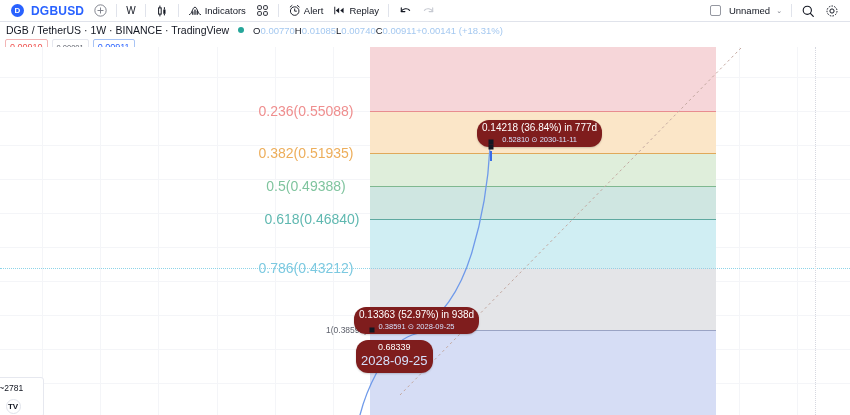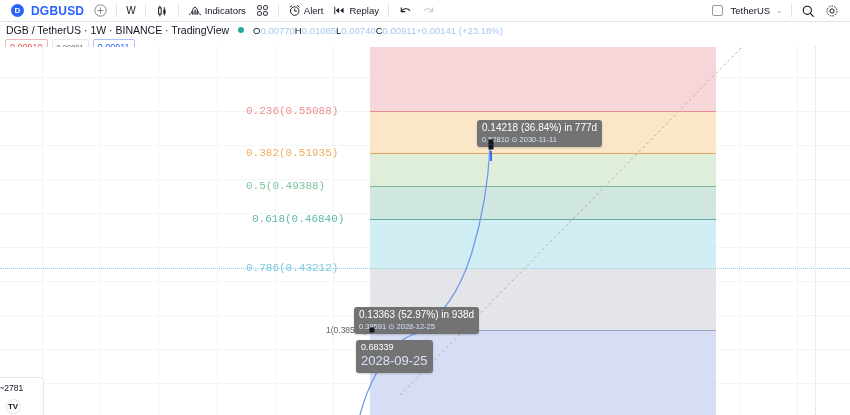--- a/index.html
+++ b/index.html
@@ -78,22 +78,22 @@
   }
   .vgrid { width:1px; top:0; bottom:0; }
   .hgrid { height:1px; left:0; right:0; }
 
   
   .band { position:absolute; left:370px; width:346px; }
   .bandline { position:absolute; left:370px; width:346px; height:1px; }
 
   
   .fib-label {
-    position:absolute; font-size:11px; white-space:nowrap;
-    text-align:left; transform:translateY(-50%);font-family:Liberation Mono, monospace;
+    position:absolute; font-size:14px; white-space:nowrap;
+    text-align:center; transform:translateY(-50%);
   }
 
   
   .dotline {
     position:absolute; left:0; right:0; height:0;
     border-top:1.5px dotted #8ed4e8;
   }
   
   .vdotline {
     position:absolute; top:0; bottom:0; width:0;
@@ -107,23 +107,24 @@
   .curve { position:absolute; top:0; left:0; overflow:visible; pointer-events:none; }
 
   
   .anchor {
     position:absolute; width:5px; height:5px; background:#131722;
     transform:translate(-50%,-50%);
   }
 
   
   .tip {
-    position:absolute; background:#737373; color:#fff; border-radius:3px;
+    position:absolute; background:#7f1d1d; color:#fff; border-radius:12px;
     padding:2px 5px 3px 5px; white-space:nowrap; line-height:1.25;
     box-shadow:0 1px 2px rgba(0,0,0,.18);
+    text-align:center;
   }
   .tip .t1 { font-size:10px; color:#ffffff; }
   .tip .t2 { font-size:7.5px; color:#d5e0fb; }
   .tip-stem {
     position:absolute; width:1.5px; background:#3b6ce8;
   }
 
   
   .tip-sm { padding:2px 5px 3px 5px; }
   .tip-sm .t1 { font-size:9px; }
@@ -262,21 +263,21 @@
             <path d="M10.7 7.4 C9.4 4.4 4.4 3.7 2.4 6.3" fill="none" stroke="#c6c9d1" stroke-width="1.1" stroke-linecap="round"></path>
             <path d="M10.7 3.9v3.7H7.1" fill="none" stroke="#c6c9d1" stroke-width="1.1" stroke-linecap="round" stroke-linejoin="round"></path>
           </svg>
         </span>
       </div>
     </div>
 
     <div class="tb-right">
       <div class="tb-btn">
         <span class="unnamed-box"></span>
-        <span>TetherUS</span>
+        <span>Unnamed</span>
         <span class="dd-caret">⌄</span>
       </div>
       <div class="tb-sep"></div>
       <div class="tb-btn">
         <span class="icon">
           <svg width="14" height="14" viewBox="0 0 14 14">
             <circle cx="6.3" cy="6.3" r="4.1" fill="none" stroke="#131722" stroke-width="1.1"></circle>
             <path d="M9.4 9.4 12.3 12.3" stroke="#131722" stroke-width="1.2" stroke-linecap="round"></path>
           </svg>
         </span>
@@ -293,21 +294,21 @@
   </div>
 
   <div class="sym-row">
     <span class="sym-title">DGB / TetherUS · 1W · BINANCE · TradingView</span>
     <span class="sym-dot"></span>
     <span class="ohlc">
       <span><span class="lbl">O</span><span class="val">0.00770</span></span>
       <span><span class="lbl">H</span><span class="val">0.01085</span></span>
       <span><span class="lbl">L</span><span class="val">0.00740</span></span>
       <span><span class="lbl">C</span><span class="val">0.00911</span></span>
-      <span class="chg">+0.00141 (+23.18%)</span>
+      <span class="chg">+0.00141 (+18.31%)</span>
     </span>
   </div>
 
   <div class="chips">
     <span class="chip chip-red">0.00910</span>
     <span class="chip chip-plain">0.00001</span>
     <span class="chip chip-blue">0.00911</span>
   </div>
 
   <div class="chart">
@@ -379,21 +380,21 @@
     <div class="tip" style="top:73px; left:477px">
       <div class="t1">0.14218 (36.84%) in 777d</div>
       <div class="t2">0.52810 ⊙ 2030-11-11</div>
     </div>
     <div class="tip-stem" style="top:104px; left:490px; height:10px"></div>
     <div class="anchor" style="top:95px; left:491px"></div>
     <div class="anchor" style="top:100px; left:491px"></div>
 
     <div class="tip" style="top:260px; left:354px">
       <div class="t1">0.13363 (52.97%) in 938d</div>
-      <div class="t2">0.38591 ⊙ 2028-12-25</div>
+      <div class="t2">0.38591 ⊙ 2028-09-25</div>
     </div>
     <div class="anchor" style="top:283px; left:372px"></div>
 
     <div class="tip tip-sm" style="top:293px; left:356px">
       <div class="t1">0.68339</div>
       <div class="t2">2028-09-25</div>
     </div>
 
     <div class="bl-panel"></div>
     <div class="br-note">3.30%) ~2781</div>

